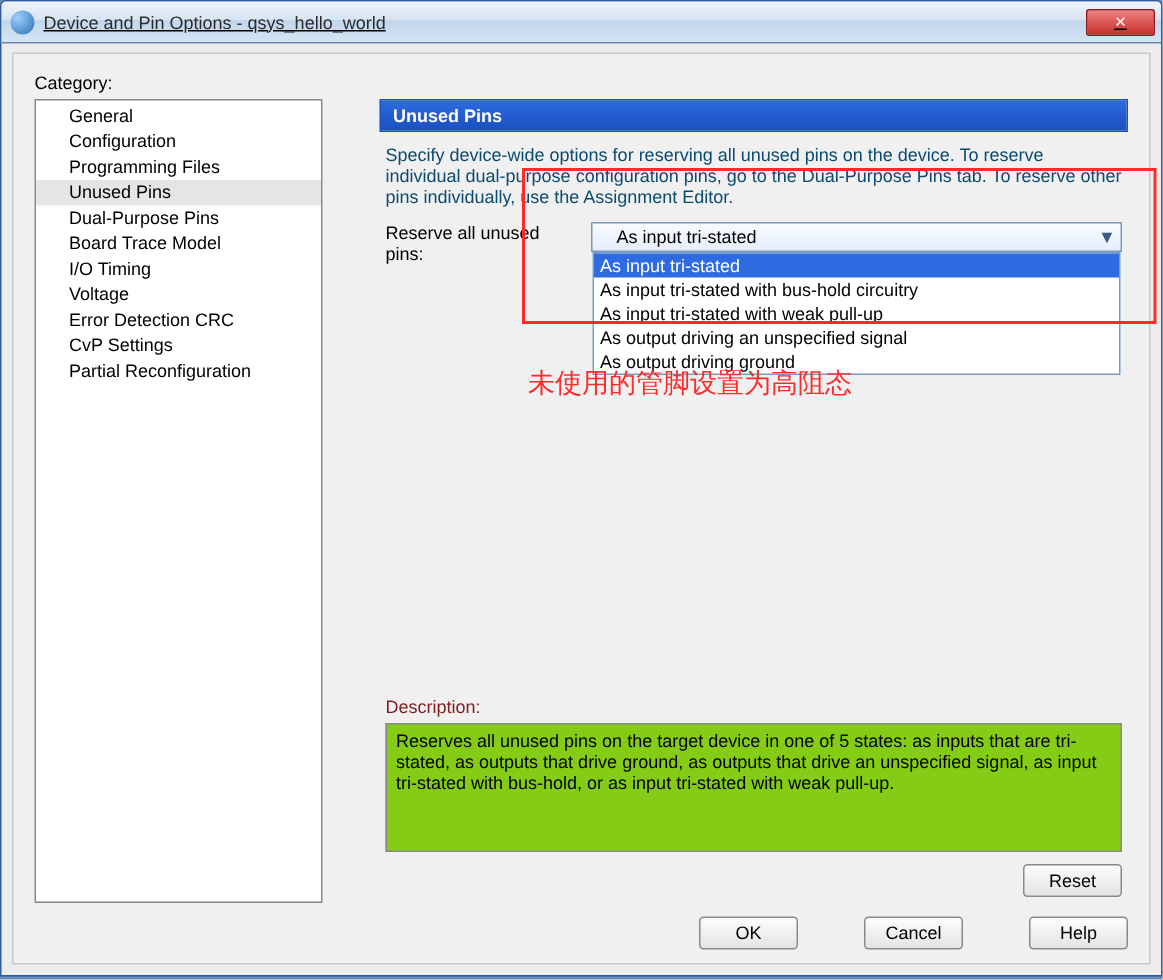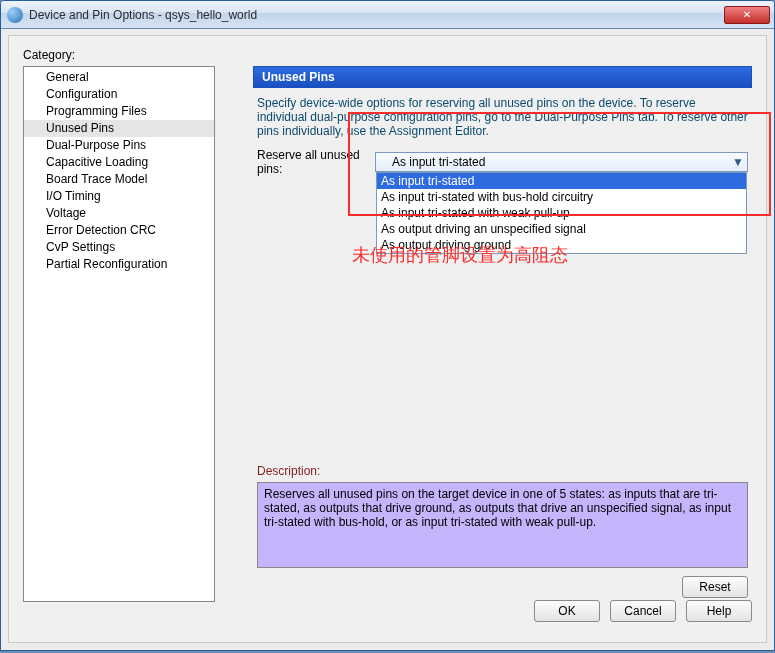--- a/index.html
+++ b/index.html
@@ -1,43 +1,43 @@
 <!DOCTYPE html>
 <html><head>
 <meta charset="utf-8">
 <style>
   * { box-sizing: border-box; font-family: "Segoe UI", Tahoma, sans-serif; font-size: 12px; }
   body { margin: 0; background: #6b8bb5; width: 775px; height: 653px; overflow: hidden; position: relative; }
-  .window { position: absolute; left: 0; top: 0; width: 775px; height: 651px; background: #ececec; border: 1px solid #2a5b9c; border-radius: 4px 4px 0 0; overflow: hidden; }
+  .window { position: absolute; left: 0; top: 0; width: 775px; height: 651px; background: #ececec; border: 1px solid #2a5b9c; border-radius: 4px 4px 0 0; overflow: hidden; text-decoration: underline; }
   .titlebar { height: 28px; background: linear-gradient(to bottom, #eef4fb 0%, #d8e4f2 45%, #c2d5eb 46%, #d6e4f4 100%); display: flex; align-items: center; padding: 0 4px 0 6px; border-bottom: 1px solid #6a87ab; }
   .titlebar .app-icon { width: 16px; height: 16px; border-radius: 50%; background: radial-gradient(circle at 30% 30%, #9fd0ff, #2a6fb0); margin-right: 6px; }
   .titlebar .title { flex: 1; color: #2b2b2b; font-size: 12px; }
   .win-btns { display: flex; gap: 0; }
   .win-btn { width: 28px; height: 18px; border: 1px solid #7a8ca5; background: linear-gradient(#f4f8fc,#d4e2f2); border-radius: 2px; margin-left: 2px; display:flex;align-items:center;justify-content:center; font-size:10px; color:#333;}
   .win-btn.close { width: 46px; background: linear-gradient(#f08080,#c4302b); color:#fff; border-color:#8b1a1a;}
   .client { position: absolute; left: 7px; top: 34px; right: 7px; bottom: 7px; background: #f0f0f0; border: 1px solid #c9c9c9; }
   .cat-label { position: absolute; left: 14px; top: 12px; font-size: 12px; color:#000;}
   .cat-list { position: absolute; left: 14px; top: 30px; width: 192px; bottom: 40px; background: #fff; border: 1px solid #888; overflow: auto; padding: 2px 0;}
   .cat-item { padding: 1px 4px 1px 22px; cursor: default; line-height: 15px; color:#000; }
   .cat-item.selected { background: #e5e5e5; }
   .right-panel { position: absolute; left: 244px; top: 30px; right: 14px; bottom: 40px; display:flex; flex-direction:column; }
   .section-header { background: linear-gradient(#2e6be0,#1a4fc0); color: #fff; font-weight: bold; padding: 3px 8px; border: 1px solid #1a4fc0; }
   .instr { padding: 8px 4px 6px 4px; color:#0c4a6e; line-height: 14px; }
-  .form-row { display:flex; align-items:center; padding: 4px 4px; }
+  .form-row { display:flex; padding: 4px 4px; gap: 19px; }
   .form-row label { width: 118px; color:#000; }
   .combo { flex:1; height: 20px; border:1px solid #7b9ac0; background: linear-gradient(#f7fbff,#e5eefb); position: relative; display:flex; align-items:center; padding:0 18px 0 16px; color:#000;}
   .combo .arrow { position:absolute; right:2px; top:2px; width:14px; height:14px; display:flex;align-items:center;justify-content:center; color:#3a5a85; }
   .dropdown { position:absolute; left:0; top:19px; right:0; background:#fff; border:1px solid #7b9ac0; z-index:5;}
   .dd-item { padding:1px 4px; color:#000;}
   .dd-item.hi { background:#2e6be0; color:#fff; }
   .desc-label { margin-top:auto; padding: 0 4px 4px 4px; color:#7f1d1d; }
-  .desc-box { margin: 0 4px 8px 4px; height: 86px; background:#c4b5fd; border:1px solid #888; padding:4px 6px; color:#000; line-height:14px; overflow:auto; }
+  .desc-box { margin: 0 4px 8px 4px; height: 86px; background:#84cc16; border:1px solid #888; padding:4px 6px; color:#000; line-height:14px; overflow:auto; }
   .reset-row { display:flex; justify-content:flex-end; padding: 0 4px 4px 0;}
-  .btn { min-width: 66px; height: 22px; border:1px solid #8a8a8a; background: linear-gradient(#fdfdfd,#e3e3e3); border-radius:3px; padding:0 10px; text-align:center; line-height:20px; color:#000; }
-  .bottom-btns { position:absolute; right:14px; bottom:20px; display:flex; gap:10px; }
+  .btn { min-width: 66px; height: 22px; border:1px solid #8a8a8a; background: linear-gradient(#fdfdfd,#e3e3e3); border-radius:3px; padding:0 10px; text-align:center; line-height:20px; color:#000;margin-left:44px; }
+  .bottom-btns { position:absolute; right:14px; bottom:9px; display:flex; gap:0; }
   .red-box { position:absolute; border:2px solid #ff2a2a; pointer-events:none; z-index:20; }
   .anno-text { position:absolute; color:#ff2a2a; font-size:18px; font-family: "Microsoft YaHei","SimSun",sans-serif; z-index:20; pointer-events:none;text-align:right; }
 </style>
 </head>
 <body>
 
 <div class="window">
   <div class="titlebar">
     <div class="app-icon"></div>
     <div class="title">Device and Pin Options - qsys_hello_world</div>
@@ -48,21 +48,20 @@
 
   <div class="client">
     <div class="cat-label">Category:</div>
 
     <div class="cat-list" id="catList">
         <div class="cat-item">General</div>
         <div class="cat-item">Configuration</div>
         <div class="cat-item">Programming Files</div>
         <div class="cat-item selected">Unused Pins</div>
         <div class="cat-item">Dual-Purpose Pins</div>
-        <div class="cat-item">Capacitive Loading</div>
         <div class="cat-item">Board Trace Model</div>
         <div class="cat-item">I/O Timing</div>
         <div class="cat-item">Voltage</div>
         <div class="cat-item">Error Detection CRC</div>
         <div class="cat-item">CvP Settings</div>
         <div class="cat-item">Partial Reconfiguration</div>
       </div>
 
     <div class="right-panel">
       <div class="section-header">Unused Pins</div>

